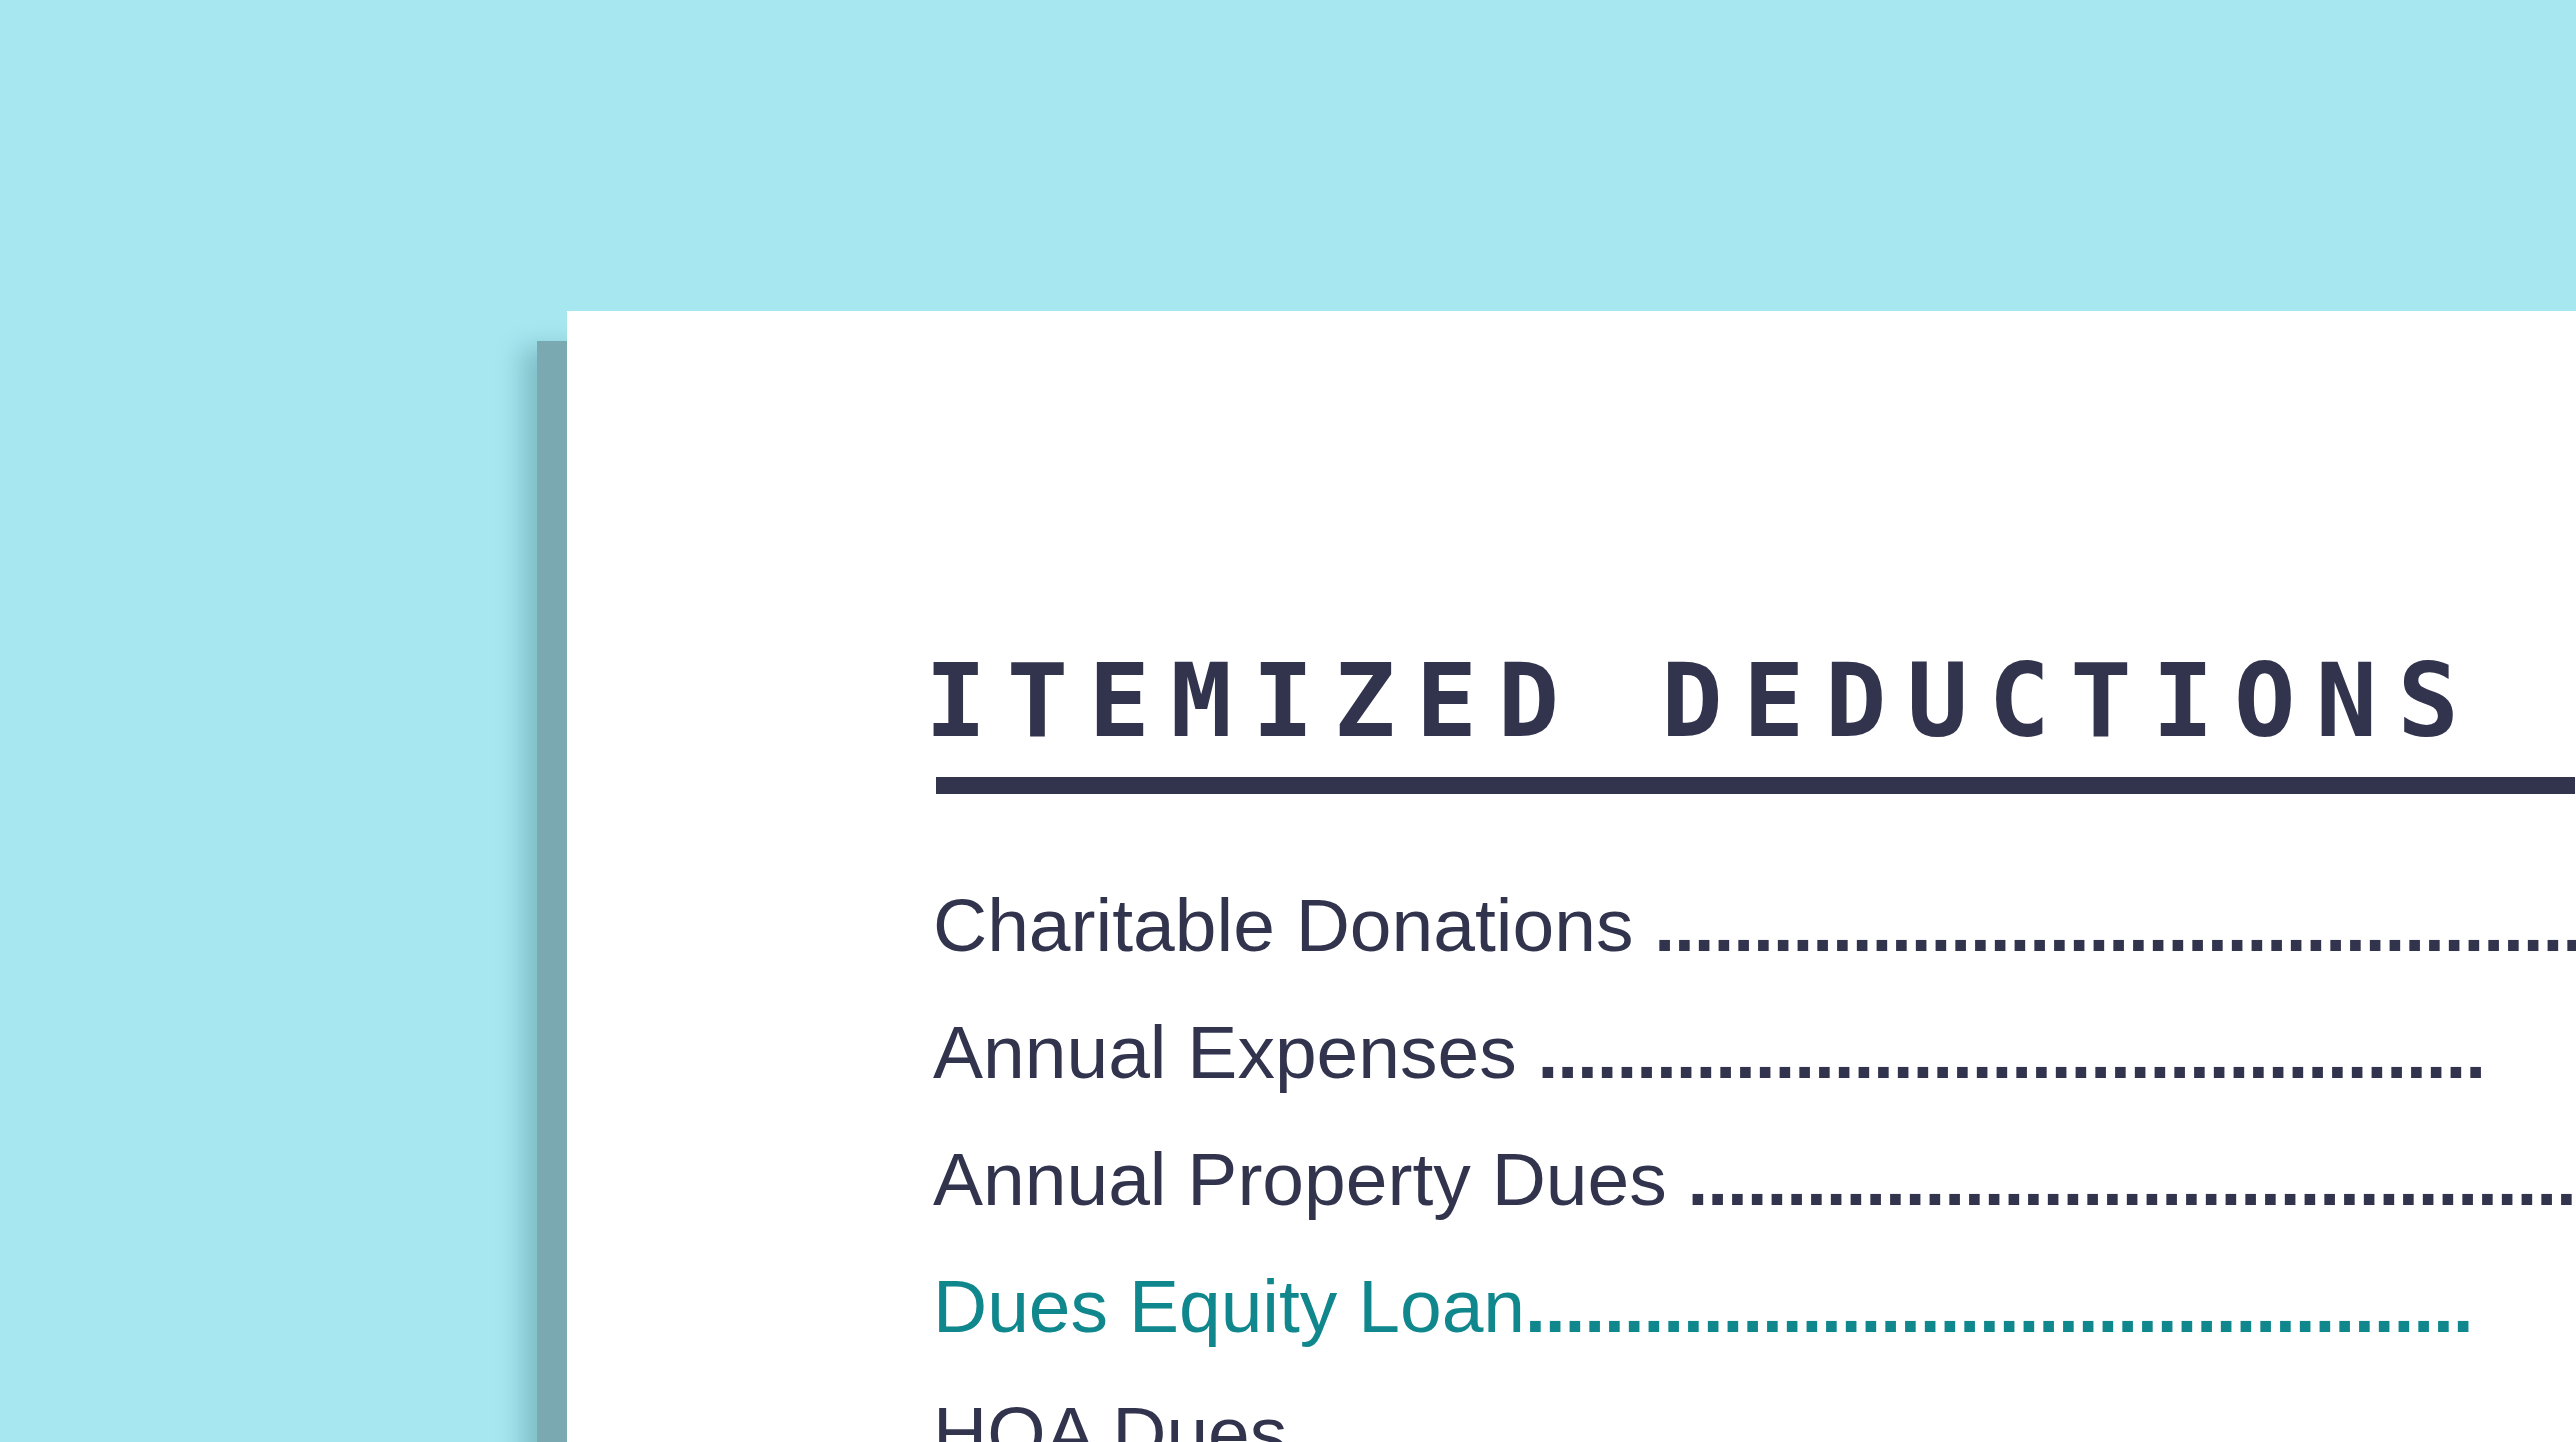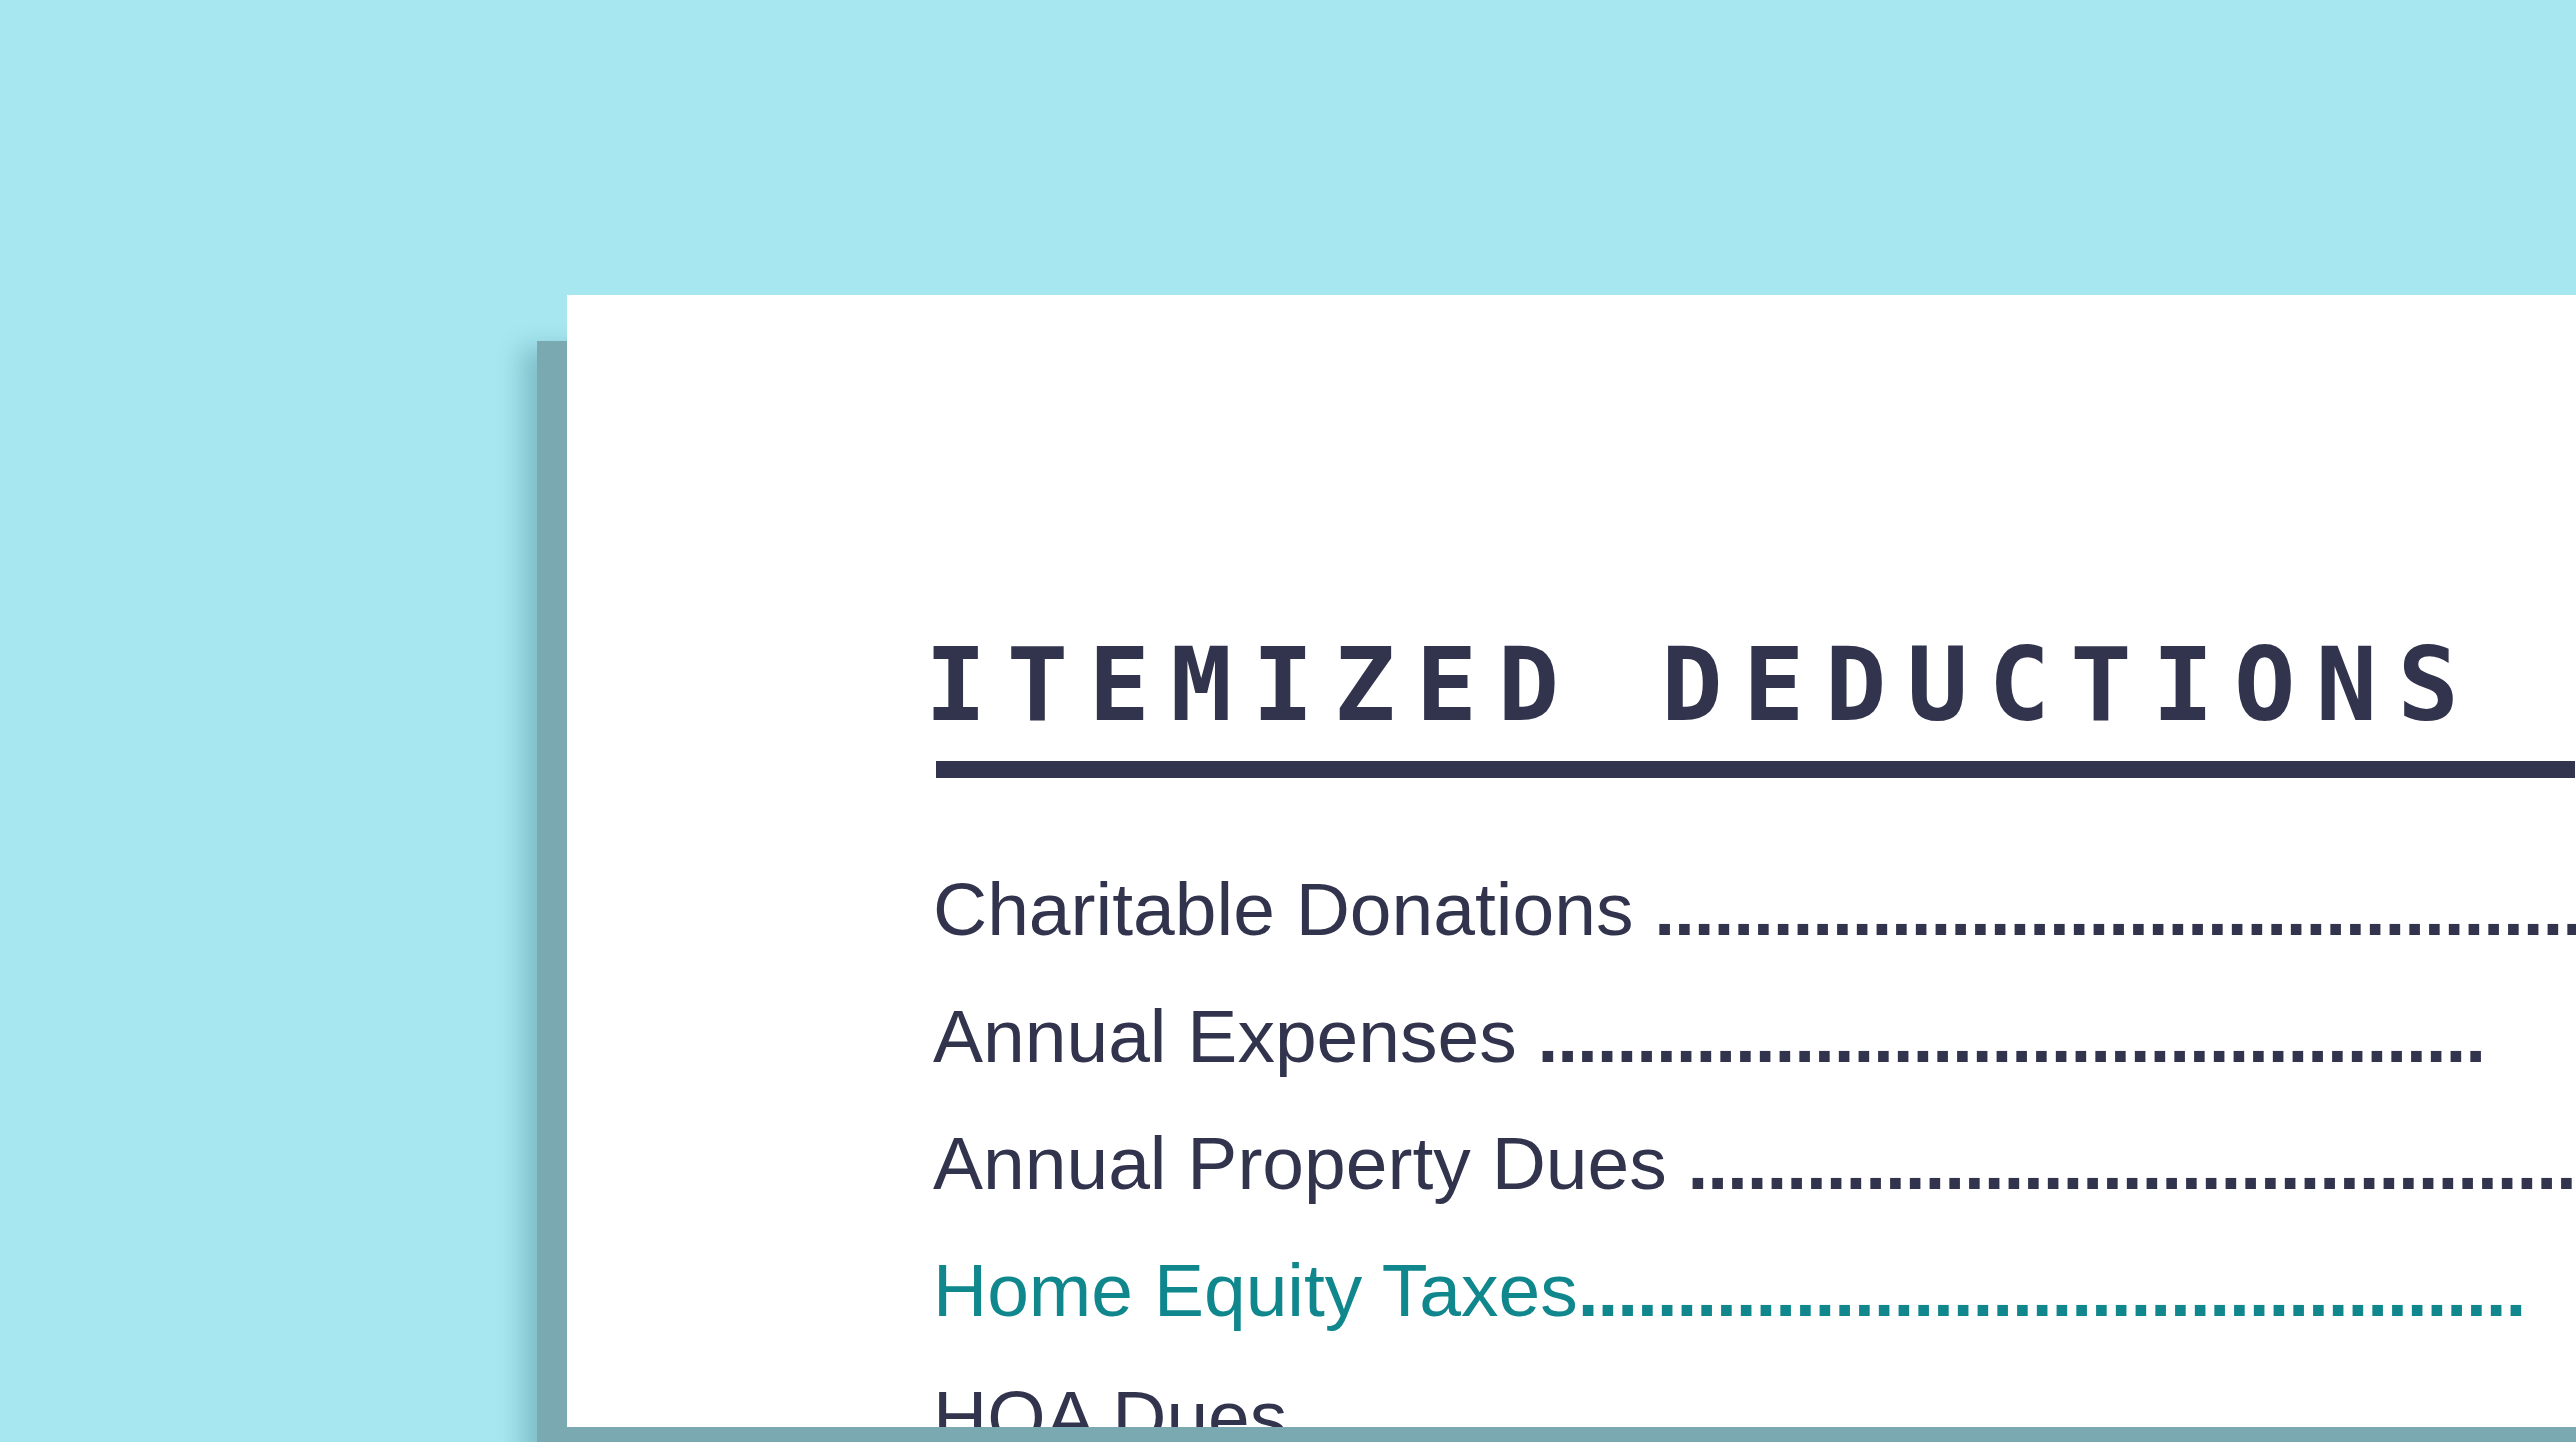--- a/index.html
+++ b/index.html
@@ -19,21 +19,21 @@
     position: absolute;
     left: 537px;
     top: 341px;
     width: 2093px;
     height: 1155px;
     box-shadow: -15px 6.4px 23.6px rgba(26, 85, 96, 0.28);
   }
   #paper {
     position: absolute;
     left: 567px;
-    top: 295px;
+    top: 311px;
     width: 2009px;
     height: 1132px;
     overflow: hidden;
   }
   #title {
     position: absolute;
     left: 358px;
     top: 339px;
     font-family: "DejaVu Sans Mono", monospace;
     font-weight: bold;
@@ -75,19 +75,19 @@
   <div id="paper" style="background-color: rgb(255, 255, 255);">
 
     <div id="title" style="color: rgb(50, 52, 78);">ITEMIZED DEDUCTIONS</div>
 
     <div id="title-underline" style="background-color: rgb(50, 52, 78);"></div>
 
     <div id="deductions-list">
       <div class="list-item" style="color: rgb(50, 52, 78);"><span>Charitable Donations </span><span class="dot-leader">................................................</span></div>
       <div class="list-item" style="color: rgb(50, 52, 78);"><span>Annual Expenses </span><span class="dot-leader">................................................</span></div>
       <div class="list-item" style="color: rgb(50, 52, 78);"><span>Annual Property Dues </span><span class="dot-leader">................................................</span></div>
-      <div class="list-item" style="color: rgb(15, 135, 141);"><span>Home Equity Taxes</span><span class="dot-leader">................................................</span></div>
+      <div class="list-item" style="color: rgb(15, 135, 141);"><span>Dues Equity Loan</span><span class="dot-leader">................................................</span></div>
       <div class="list-item" style="color: rgb(50, 52, 78);"><span>HOA Dues </span><span class="dot-leader">................................................</span></div>
     </div>
 
   </div>
 </div>
 
 
 </body></html>

